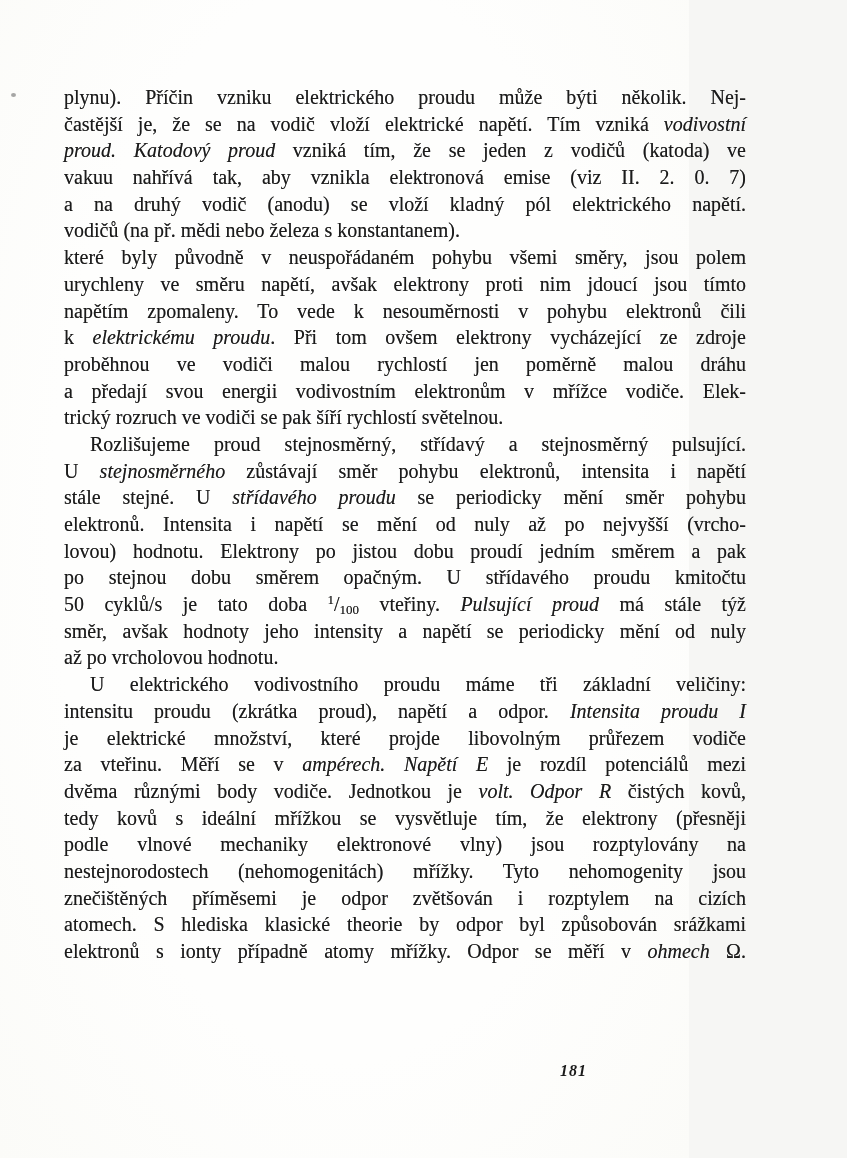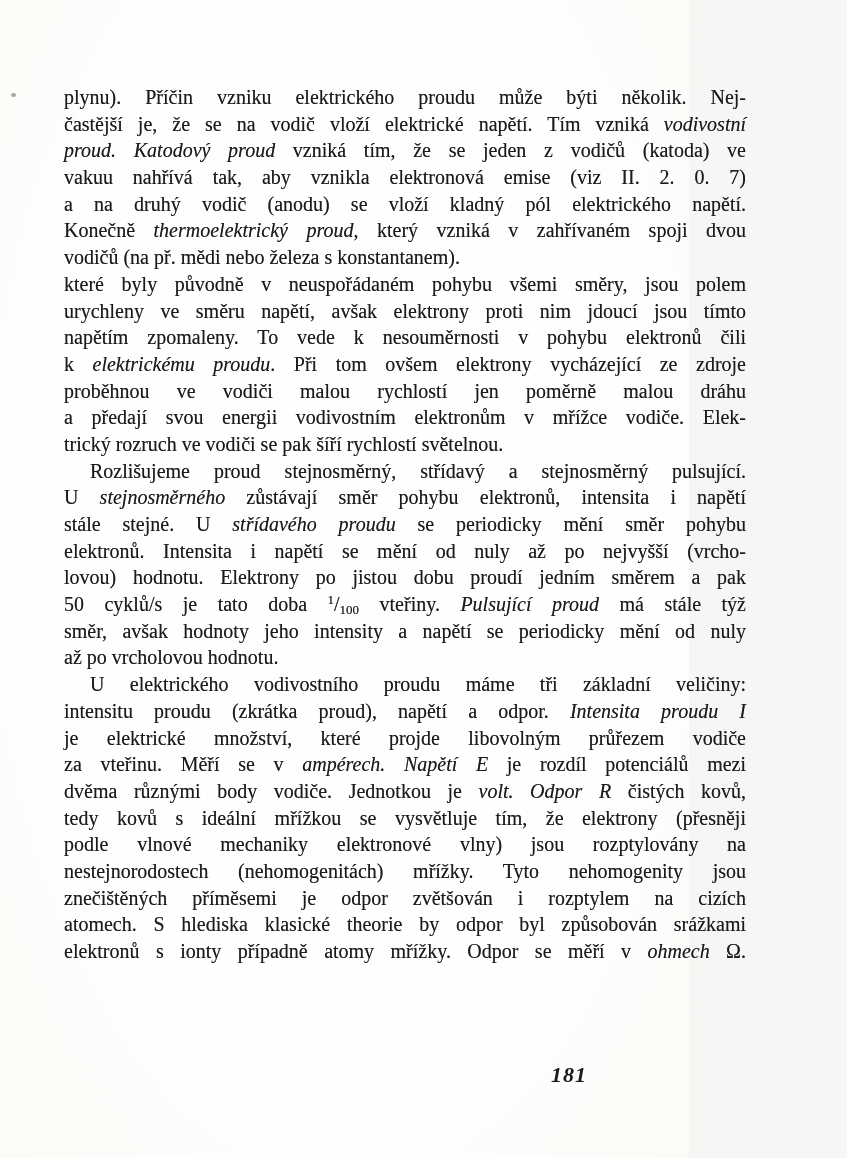--- a/index.html
+++ b/index.html
@@ -43,21 +43,21 @@
     line-height: 0;
     vertical-align: baseline;
     position: relative;
   }
   sup { top: -7px; }
   sub { top: 3px; margin-top: 46px; }
   .pagenum {
     position: absolute;
     top: 1062px;
     right: 102px;
-    font-size: 22px;
+    font-size: 16px;
     font-style: italic;
     font-weight: bold;
     letter-spacing: 1px;
     color: #1b1b1b;
   }
   .speck {
     position: absolute;
     left: 11px; top: 93px;
     width: 5px; height: 4px;
     border-radius: 50%;
@@ -69,38 +69,38 @@
 
 <div class="page">
   <div class="speck"></div>
   <div class="textblock">
       <div class="para">
         <div class="line"><span>plynu). Příčin vzniku elektrického proudu může býti několik. Nej-</span></div>
         <div class="line"><span>častější je, že se na vodič vloží elektrické napětí. Tím vzniká </span><span class="it">vodivostní</span></div>
         <div class="line"><span class="it">proud. Katodový proud</span><span> vzniká tím, že se jeden z vodičů (katoda) ve</span></div>
         <div class="line"><span>vakuu nahřívá tak, aby vznikla elektronová emise (viz II. 2. 0. 7)</span></div>
         <div class="line"><span>a na druhý vodič (anodu) se vloží kladný pól elektrického napětí.</span></div>
-        <div class="line"><span>Konečně </span><span class="it">thermoelektrický proud</span><span>, který vzniká v zahřívaném spoji dvou</span></div>
         <div class="line endline"><span>vodičů (na př. mědi nebo železa s konstantanem).</span></div>
       </div>
       <div class="para">
         <div class="line"><span>které byly původně v neuspořádaném pohybu všemi směry, jsou polem</span></div>
         <div class="line"><span>urychleny ve směru napětí, avšak elektrony proti nim jdoucí jsou tímto</span></div>
         <div class="line"><span>napětím zpomaleny. To vede k nesouměrnosti v pohybu elektronů čili</span></div>
         <div class="line"><span>k </span><span class="it">elektrickému proudu</span><span>. Při tom ovšem elektrony vycházející ze zdroje</span></div>
         <div class="line"><span>proběhnou ve vodiči malou rychlostí jen poměrně malou dráhu</span></div>
         <div class="line"><span>a předají svou energii vodivostním elektronům v mřížce vodiče. Elek-</span></div>
         <div class="line endline"><span>trický rozruch ve vodiči se pak šíří rychlostí světelnou.</span></div>
       </div>
       <div class="para">
         <div class="line indent"><span>Rozlišujeme proud stejnosměrný, střídavý a stejnosměrný pulsující.</span></div>
         <div class="line"><span>U </span><span class="it">stejnosměrného</span><span> zůstávají směr pohybu elektronů, intensita i napětí</span></div>
         <div class="line"><span>stále stejné. U </span><span class="it">střídavého proudu</span><span> se periodicky mění směr pohybu</span></div>
         <div class="line"><span>elektronů. Intensita i napětí se mění od nuly až po nejvyšší (vrcho-</span></div>
         <div class="line"><span>lovou) hodnotu. Elektrony po jistou dobu proudí jedním směrem a pak</span></div>
+        <div class="line"><span>po stejnou dobu směrem opačným. U střídavého proudu kmitočtu</span></div>
         <div class="line"><span>50 cyklů/s je tato doba </span><sup>1</sup><span>/</span><sub>100</sub><span> vteřiny. </span><span class="it">Pulsující proud</span><span> má stále týž</span></div>
         <div class="line"><span>směr, avšak hodnoty jeho intensity a napětí se periodicky mění od nuly</span></div>
         <div class="line endline"><span>až po vrcholovou hodnotu.</span></div>
       </div>
       <div class="para">
         <div class="line indent"><span>U elektrického vodivostního proudu máme tři základní veličiny:</span></div>
         <div class="line"><span>intensitu proudu (zkrátka proud), napětí a odpor. </span><span class="it">Intensita proudu I</span></div>
         <div class="line"><span>je elektrické množství, které projde libovolným průřezem vodiče</span></div>
         <div class="line"><span>za vteřinu. Měří se v </span><span class="it">ampérech. Napětí E</span><span> je rozdíl potenciálů mezi</span></div>
         <div class="line"><span>dvěma různými body vodiče. Jednotkou je </span><span class="it">volt. Odpor R</span><span> čistých kovů,</span></div>

